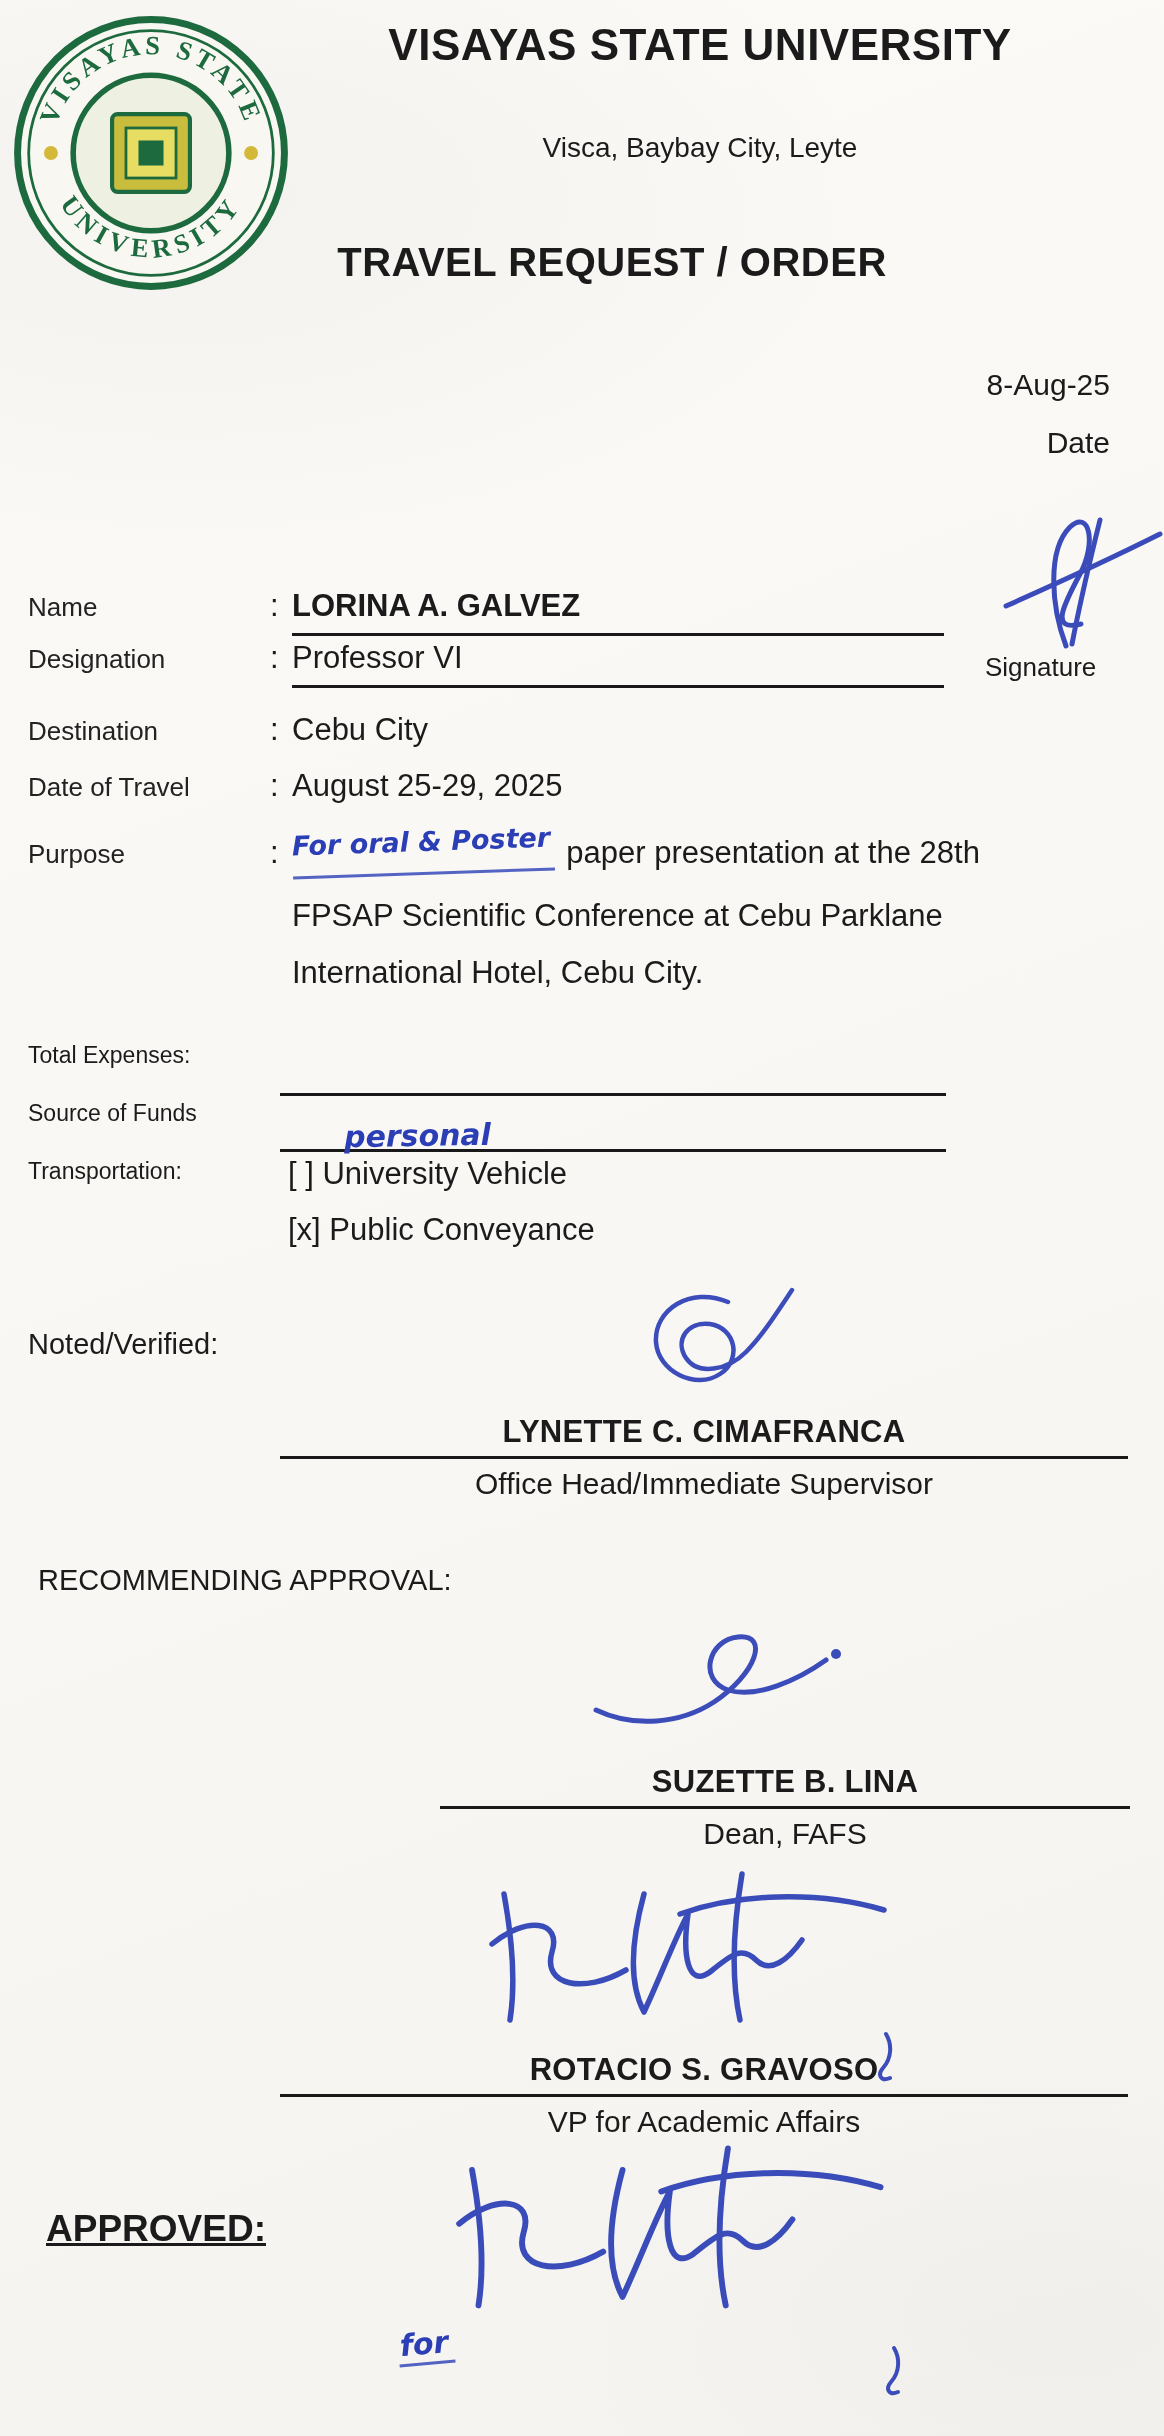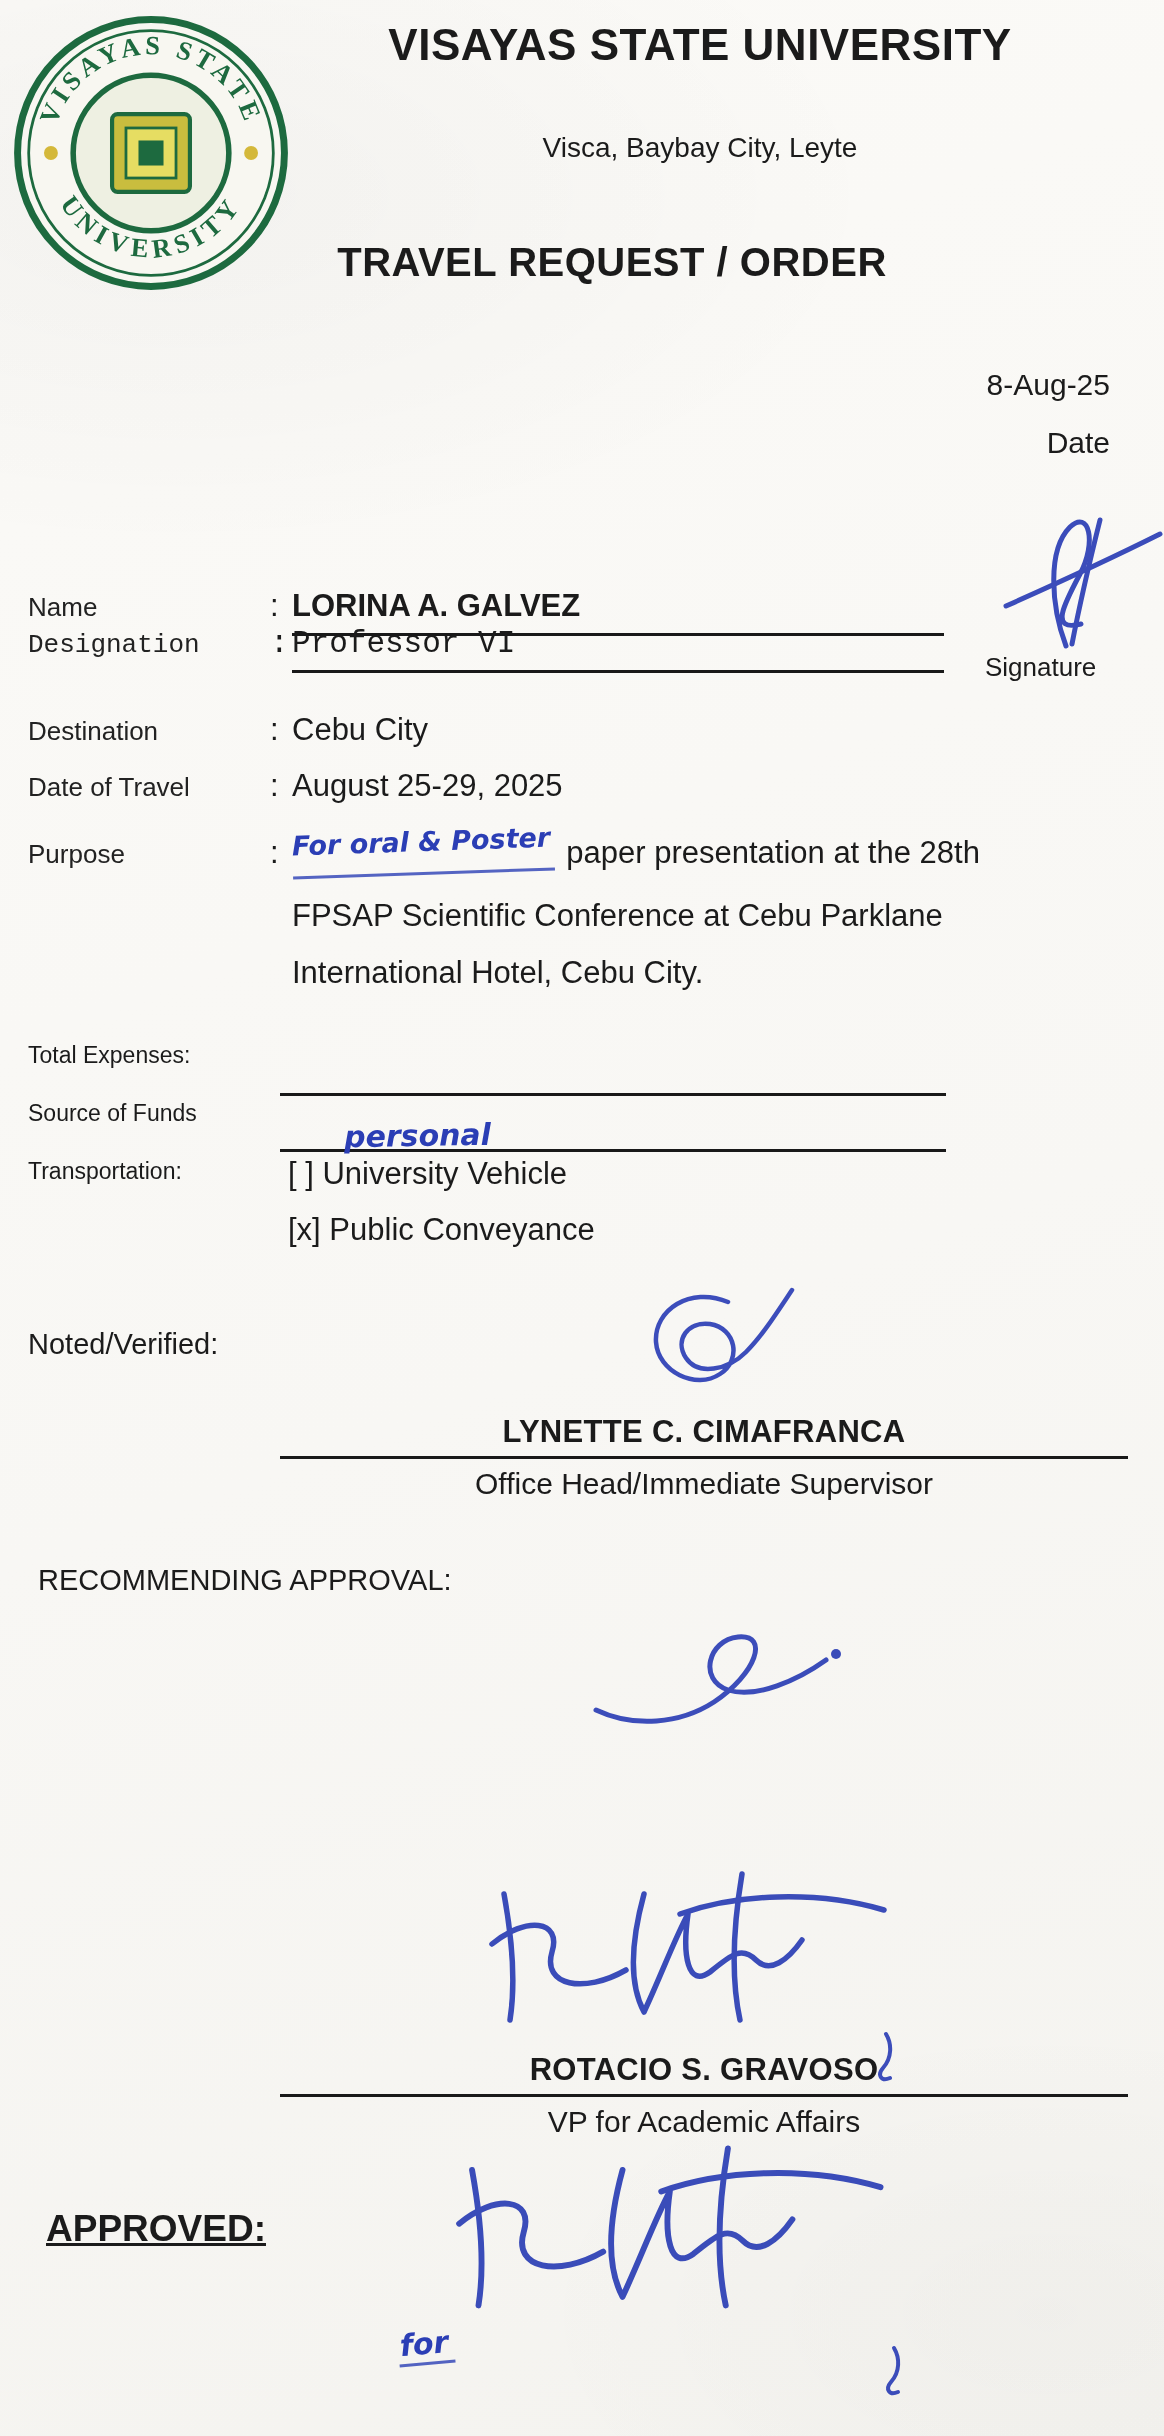--- a/index.html
+++ b/index.html
@@ -85,21 +85,21 @@
     <span class="fvalue vline bold">LORINA A. GALVEZ</span>
   </div>
 
   <svg class="sig abs" style="left:948px; top:512px;" width="216" height="140" viewBox="0 0 216 140">
     <path class="pen" stroke-width="5" d="M118,134 C103,94 99,38 122,15 C141,-3 149,30 132,62 C116,92 101,120 133,112"></path>
     <path class="pen" stroke-width="5" d="M152,8 C141,52 131,96 124,132"></path>
     <path class="pen" stroke-width="5" d="M58,94 C112,70 168,44 212,22"></path>
   </svg>
   <div class="abs sig-label" style="left:985px; top:652px;">Signature</div>
 
-  <div class="abs field-row" style="left:28px; top:626px;font-family:Liberation Mono, monospace;">
+  <div class="abs field-row" style="left:28px; top:640px;">
     <span class="flabel">Designation</span>
     <span class="fcolon">:</span>
     <span class="fvalue vline">Professor VI</span>
   </div>
 
   <div class="abs field-row" style="left:28px; top:712px;">
     <span class="flabel">Destination</span>
     <span class="fcolon">:</span>
     <span class="fvalue">Cebu City</span>
   </div>
@@ -139,20 +139,24 @@
     <div class="sig-title">Office Head/Immediate Supervisor</div>
   </div>
 
   <div class="abs section-label" style="left:38px; top:1564px;">RECOMMENDING APPROVAL:</div>
 
   <svg class="sig abs" style="left:588px; top:1626px;" width="256" height="112" viewBox="0 0 256 112">
     <path class="pen" stroke-width="5" d="M8,84 C46,102 92,98 126,76 C168,48 182,8 150,11 C120,14 110,54 140,64 C168,73 210,54 238,34"></path>
     <circle cx="248" cy="28" r="5" fill="#2b3eb5"></circle>
   </svg>
 
+  <div class="abs sig-block" style="left:440px; top:1752px; width:690px;">
+    <div class="sig-name">SUZETTE B. LINA</div>
+    <div class="sig-title">Dean, FAFS</div>
+  </div>
 
   <svg class="sig abs" style="left:480px; top:1868px;" width="420" height="160" viewBox="0 0 420 160">
     <path class="pen" stroke-width="5.5" d="M24,26 C32,70 36,114 30,152"></path>
     <path class="pen" stroke-width="5.5" d="M12,76 C46,48 82,52 72,84 C62,118 104,126 146,102"></path>
     <path class="pen" stroke-width="5.5" d="M164,26 C152,70 148,114 164,144 C180,110 194,72 208,46 C202,88 208,120 230,104 C252,86 262,78 276,92 C290,106 308,92 322,72"></path>
     <path class="pen" stroke-width="5.5" d="M262,6 C254,54 250,106 260,152"></path>
     <path class="pen" stroke-width="5.5" d="M200,46 C256,26 336,22 404,42"></path>
   </svg>
 
   <div class="abs sig-block" style="left:280px; top:2040px; width:848px;">

